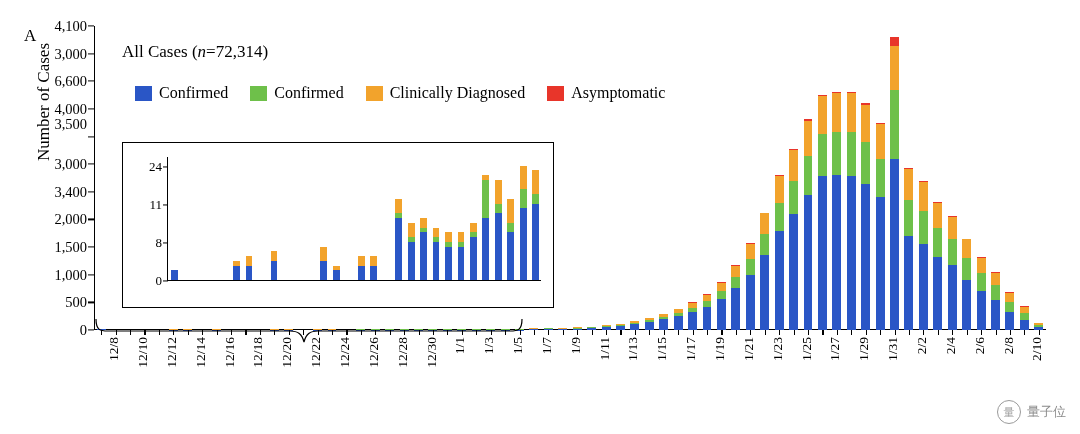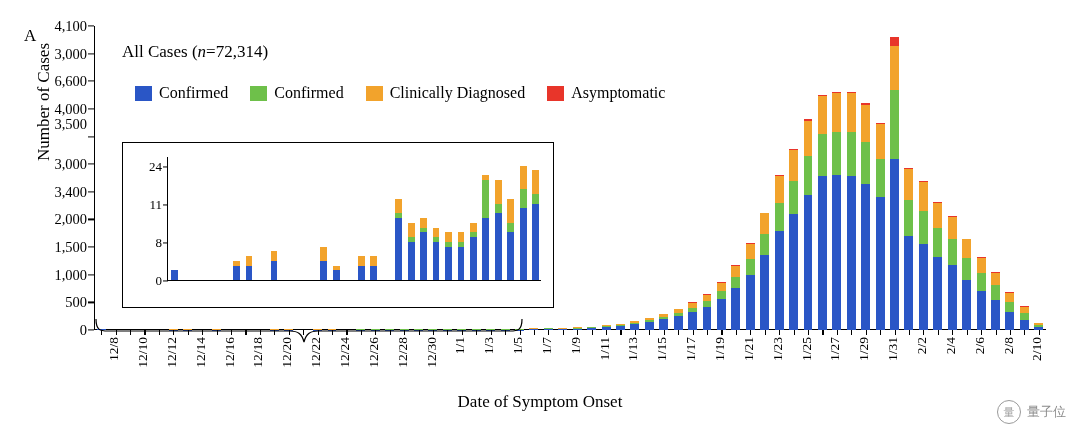--- a/index.html
+++ b/index.html
@@ -130,21 +130,20 @@
   }
 </style>
 </head>
 <body>
 
 <div id="root">
 
   <div class="panel-letter">A</div>
 
   <div class="ylabel">Number of Cases</div>
-  <div class="xlabel">Date of Symptom Onset</div>
 
   <div class="title-line">
     <span>All Cases (</span><i>n</i><span>=72,314)</span>
   </div>
 
   <div class="legend" id="legend">
       <div class="item">
         <span class="swatch" style="background: rgb(42, 86, 198);"></span>
         <span>Confirmed</span>
       </div>

